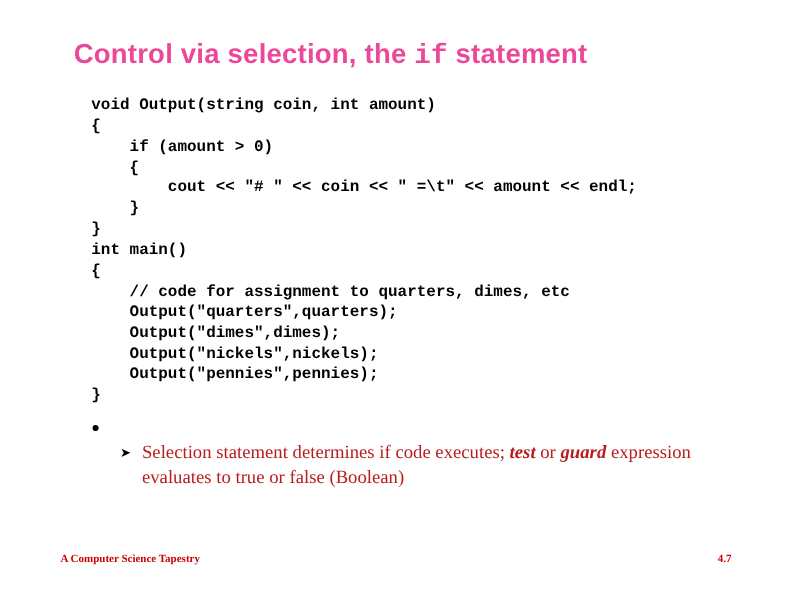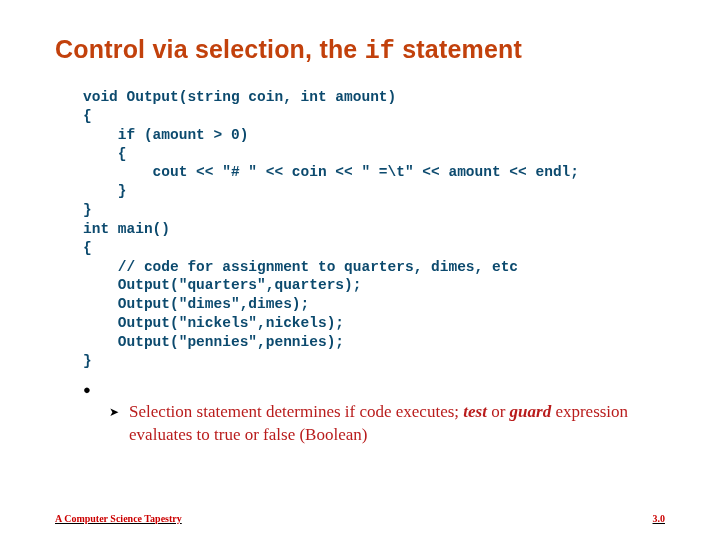--- a/index.html
+++ b/index.html
@@ -8,38 +8,39 @@
       height: 540px;
       background: #ffffff;
       font-family: Georgia, 'Times New Roman', serif;
       position: relative;
       overflow: hidden;
     }
     .slide {
       padding: 35px 55px 20px 55px;
     }
     .title {
-      color: #c2410c;
+      color: #ec4899;
       font-family: Arial, Helvetica, sans-serif;
       font-weight: bold;
       font-size: 25px;
       margin-bottom: 22px;
       letter-spacing: 0.2px;
+      margin-left: 12px;
     }
     .title .mono {
       font-family: 'Courier New', Courier, monospace;
       font-weight: bold;
     }
     .code {
       font-family: 'Courier New', Courier, monospace;
       font-weight: bold;
       font-size: 14.5px;
       line-height: 1.3;
       white-space: pre;
-      color: #0c4a6e;
+      color: #000000;
       margin-left: 28px;
       margin-bottom: 8px;
     }
     .bullets {
       margin-left: 28px;
       margin-top: 4px;
     }
     .bullet-row {
       display: flex;
       align-items: flex-start;
@@ -72,27 +73,26 @@
     .sub-bullet-text {
       font-family: Georgia, 'Times New Roman', serif;
       font-size: 17px;
       line-height: 1.35;
       color: #b91c1c;
     }
     .italic { font-style: italic; }
     .bold { font-weight: bold; }
     .footer {
       position: absolute;
-      bottom: 16px;
+      bottom: 26px;
       left: 55px;
       right: 55px;
       display: flex;
       justify-content: space-between;
       align-items: center;
-      text-decoration: underline;
     }
     .footer-left {
       color: #cc0000;
       font-family: Georgia, 'Times New Roman', serif;
       font-size: 10px;
       font-weight: bold;
     }
     .footer-right {
       color: #cc0000;
       font-family: Georgia, 'Times New Roman', serif;
@@ -132,14 +132,14 @@
       <span class="sub-bullet-arrow">➤</span>
       <span class="sub-bullet-text">
         <span>Selection statement determines if code executes; </span><span class="italic bold">test</span><span> or </span><span class="italic bold">guard</span><span> expression evaluates to true or false (Boolean)</span>
       </span>
     </div>
   </div>
 </div>
 
 <div class="footer">
   <span class="footer-left">A Computer Science Tapestry</span>
-  <span class="footer-right">3.0</span>
+  <span class="footer-right">4.7</span>
 </div>
 
 </body></html>

